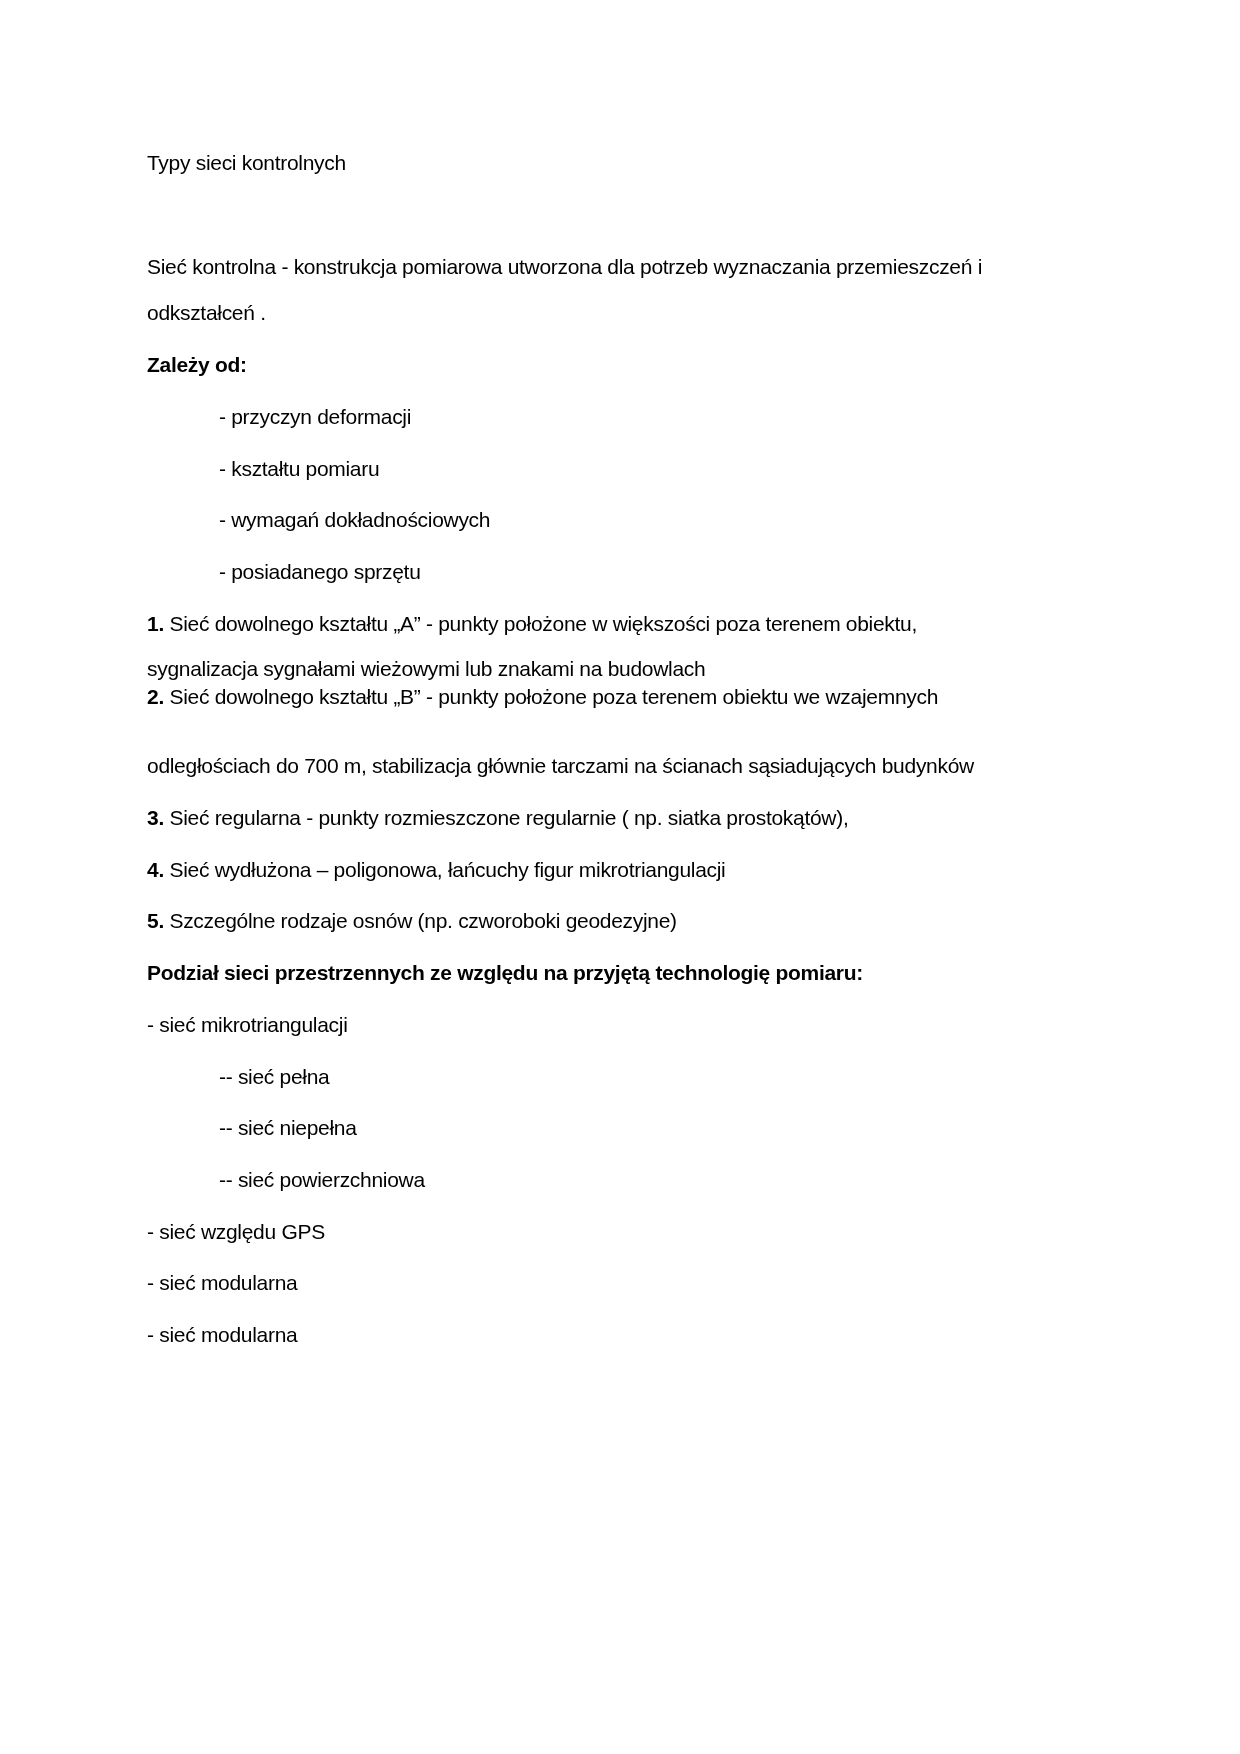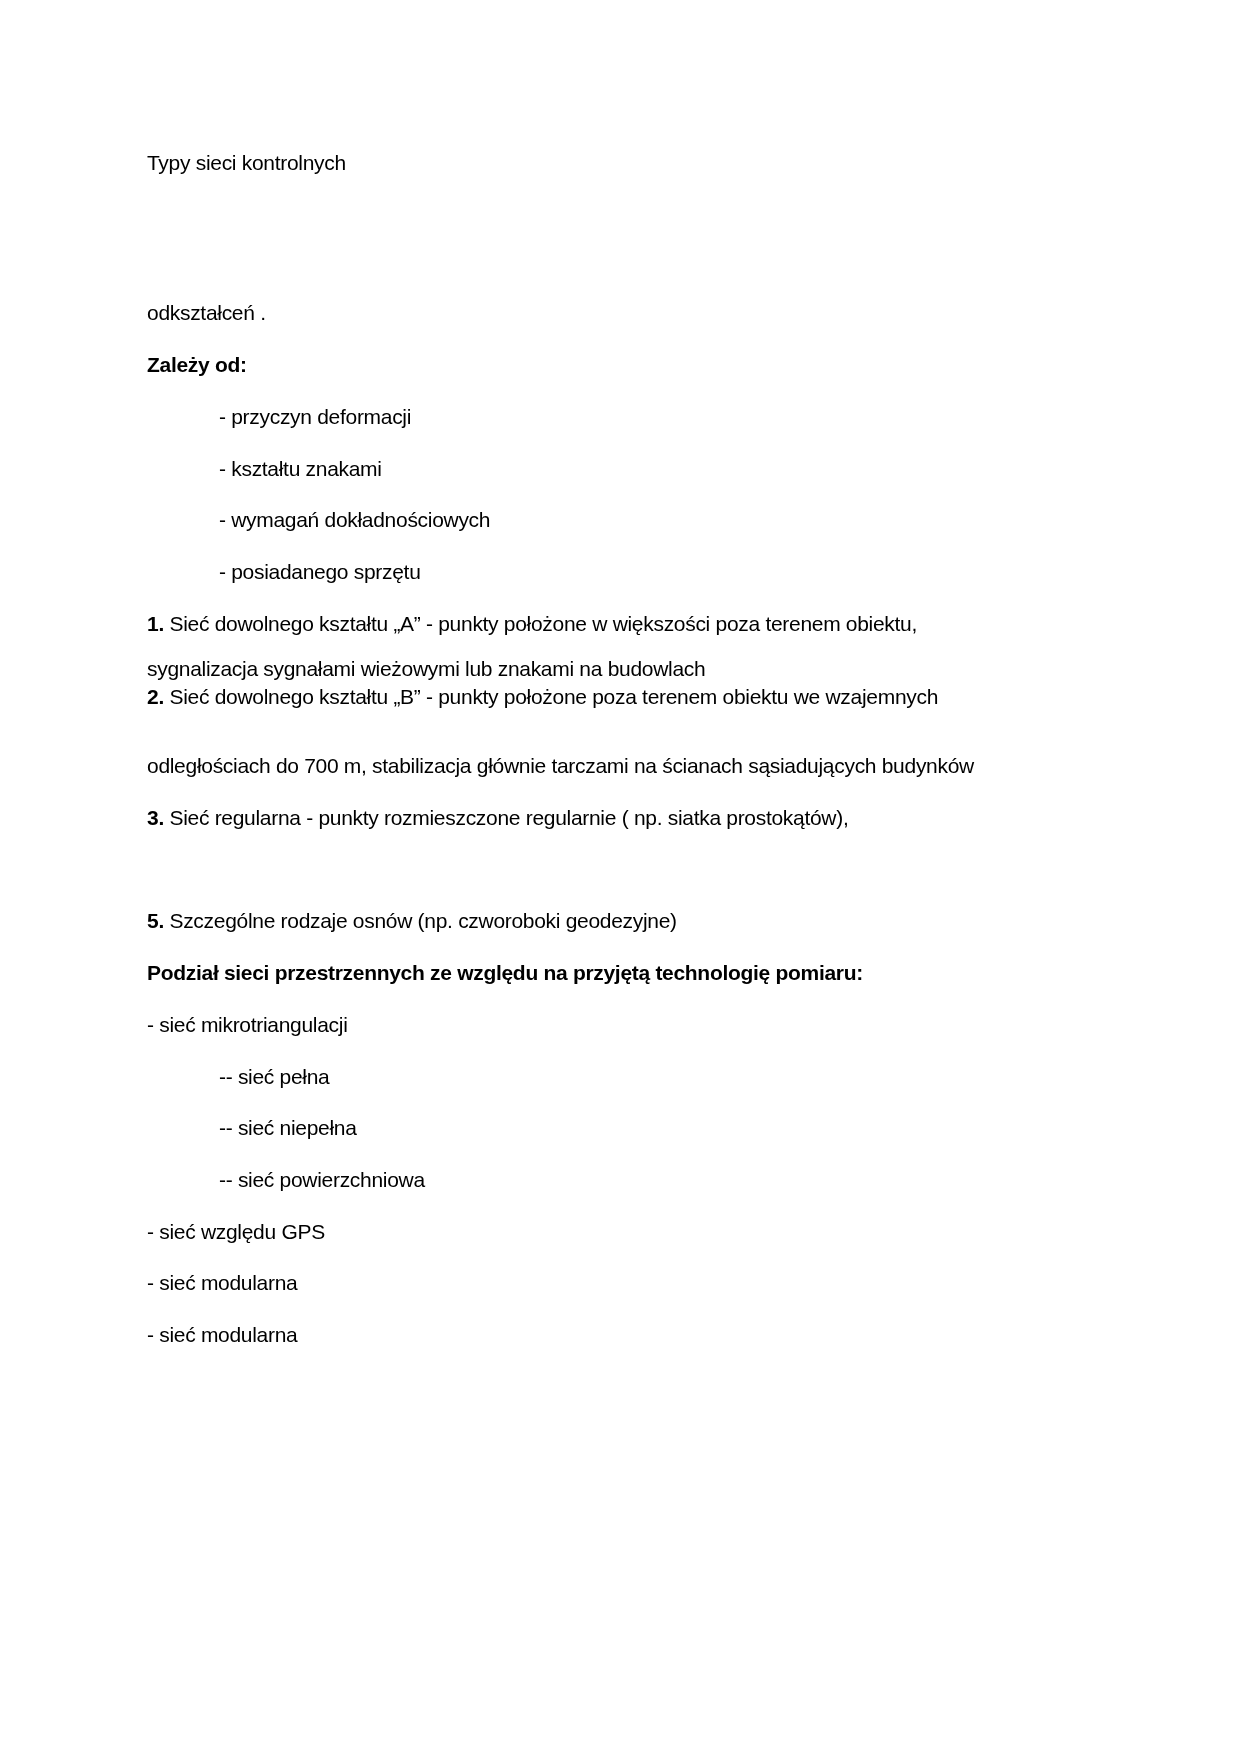--- a/index.html
+++ b/index.html
@@ -33,43 +33,47 @@
     .bold { font-weight: bold; }
     .num { font-weight: bold; }
   </style>
 </head>
 <body>
 
 <div class="page">
 
   <div class="line" style="top:150px">Typy sieci kontrolnych</div>
 
+  <div class="line" style="top:254px">Sieć kontrolna - konstrukcja pomiarowa utworzona dla potrzeb wyznaczania przemieszczeń i</div>
   <div class="line" style="top:300px">odkształceń .</div>
 
   <div class="line bold" style="top:352px">Zależy od:</div>
 
   <div class="line indent1" style="top:404px">- przyczyn deformacji</div>
-  <div class="line indent1" style="top:456px">- kształtu znakami</div>
+  <div class="line indent1" style="top:456px">- kształtu pomiaru</div>
   <div class="line indent1" style="top:507px">- wymagań dokładnościowych</div>
   <div class="line indent1" style="top:559px">- posiadanego sprzętu</div>
 
   <div class="line" style="top:611px">
     <span class="num">1.</span><span> Sieć dowolnego kształtu „A” - punkty położone w większości poza terenem obiektu,</span>
   </div>
   <div class="line" style="top:656px">sygnalizacja sygnałami wieżowymi lub znakami na budowlach</div>
 
   <div class="line" style="top:684px">
     <span class="num">2.</span><span> Sieć dowolnego kształtu „B” - punkty położone poza terenem obiektu we wzajemnych</span>
   </div>
   <div class="line" style="top:753px">odległościach do 700 m, stabilizacja głównie tarczami na ścianach sąsiadujących budynków</div>
 
   <div class="line" style="top:805px">
     <span class="num">3.</span><span> Sieć regularna - punkty rozmieszczone regularnie ( np. siatka prostokątów),</span>
   </div>
 
+  <div class="line" style="top:857px">
+    <span class="num">4.</span><span> Sieć wydłużona – poligonowa, łańcuchy figur mikrotriangulacji</span>
+  </div>
 
   <div class="line" style="top:908px">
     <span class="num">5.</span><span> Szczególne rodzaje osnów (np. czworoboki geodezyjne)</span>
   </div>
 
   <div class="line bold" style="top:960px">Podział sieci przestrzennych ze względu na przyjętą technologię pomiaru:</div>
 
   <div class="line" style="top:1012px">- sieć mikrotriangulacji</div>
   <div class="line indent1" style="top:1064px">-- sieć pełna</div>
   <div class="line indent1" style="top:1115px">-- sieć niepełna</div>

